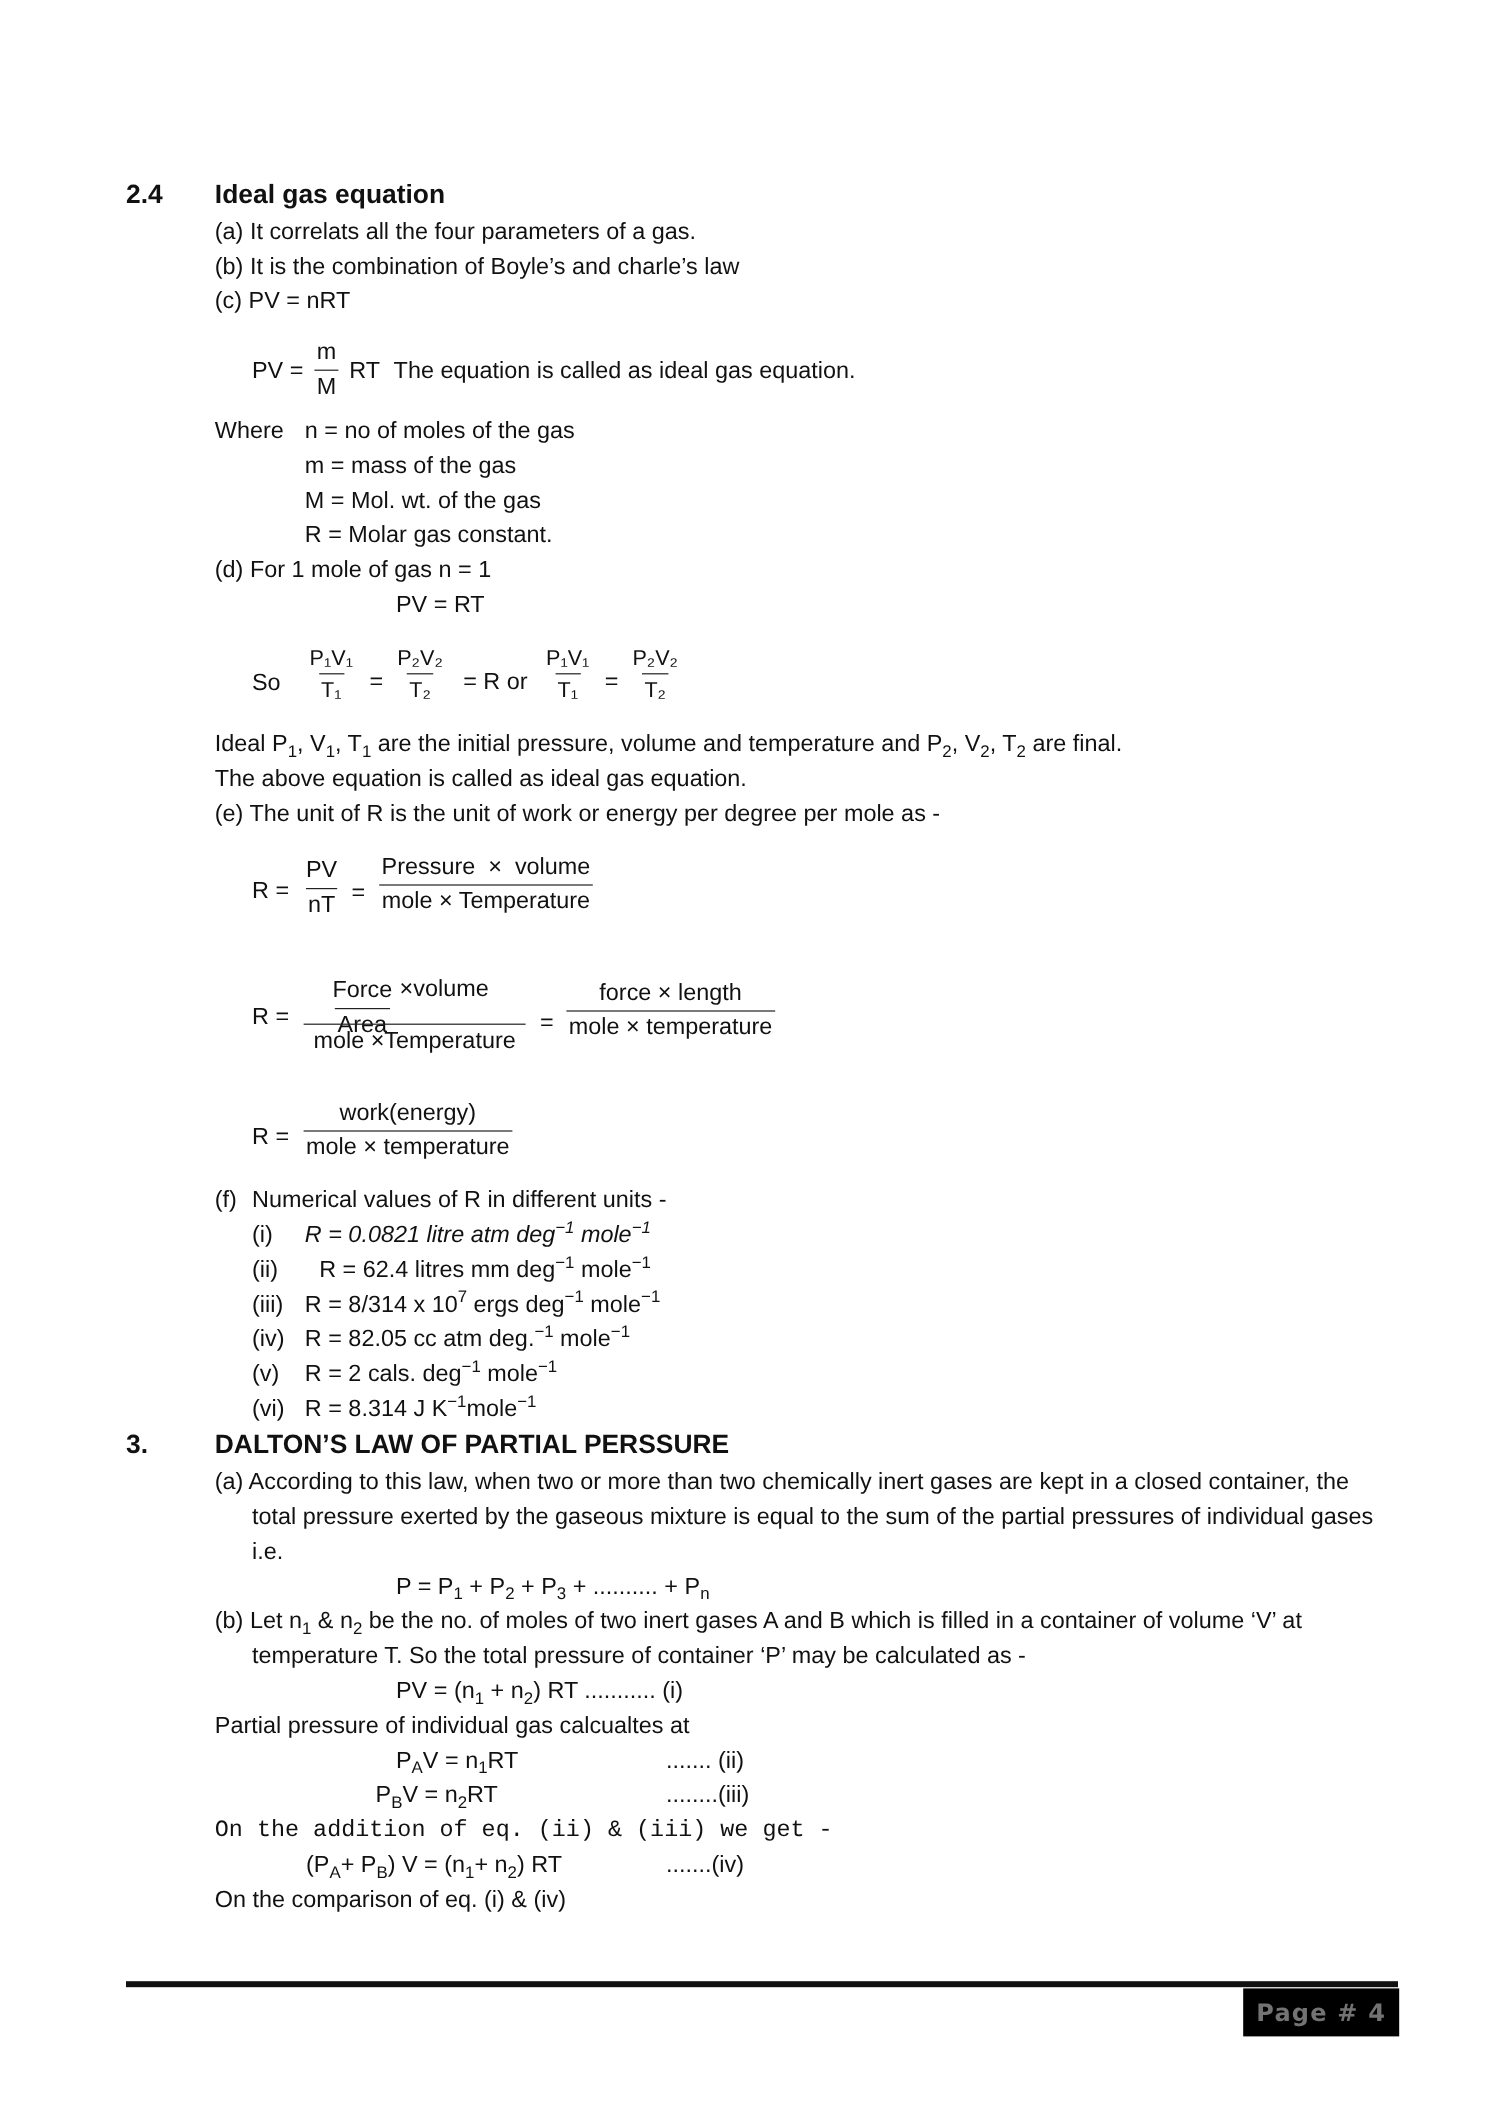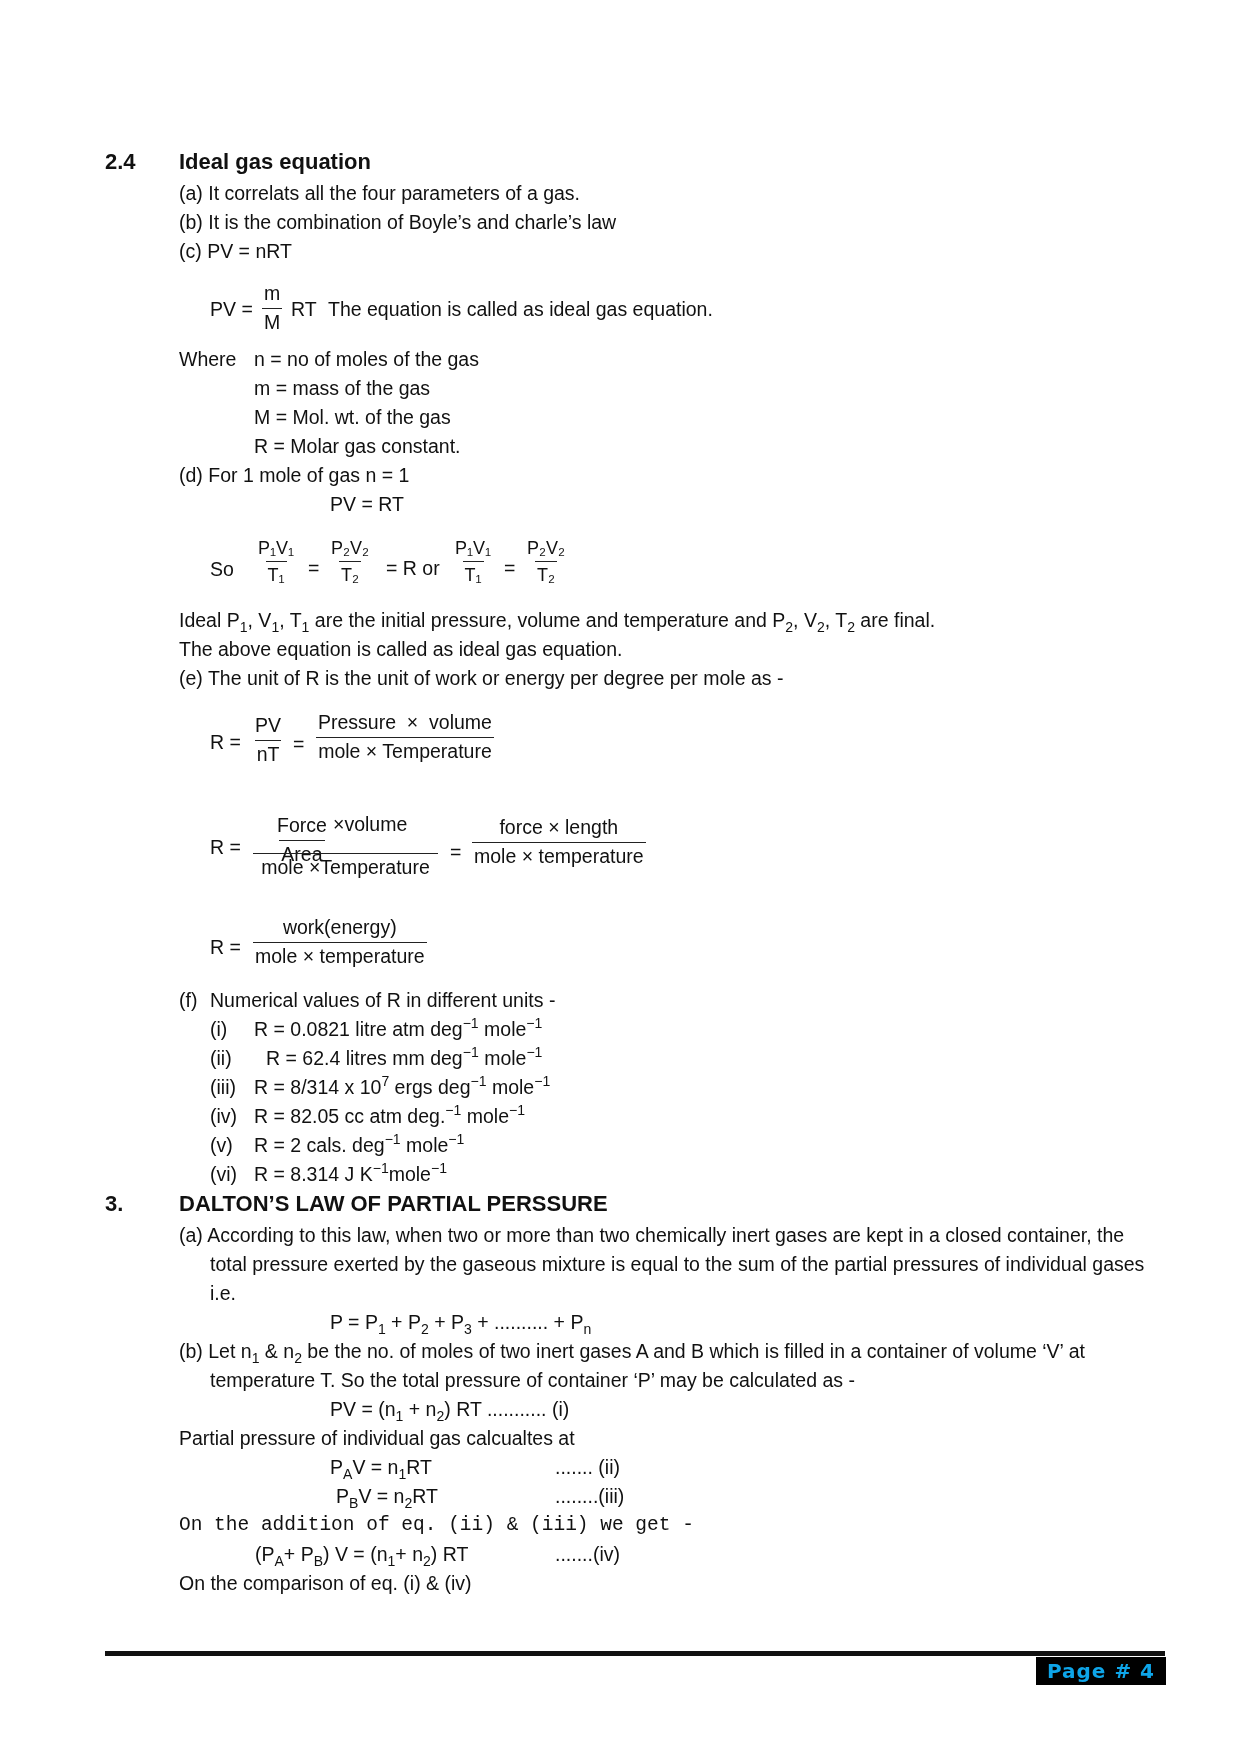--- a/index.html
+++ b/index.html
@@ -12,22 +12,22 @@
   .secnum { font-size: 22px; font-weight: bold; }
   .sectitle { font-size: 22px; font-weight: bold; }
   sub, sup { font-size: 0.72em; line-height: 0; }
   sub { vertical-align: -0.35em; }
   sup { vertical-align: 0.55em; }
   .frac { position: absolute; display: flex; flex-direction: column; align-items: center; line-height: 1; }
   .frac .num { padding: 0 2px 4px 2px; }
   .frac .den { padding: 4px 2px 0 2px; border-top: 1.5px solid #222; }
   .rule-thick { position: absolute; left: 105px; top: 1651px; width: 1060px; height: 5px; background: #111; }
   .page-badge {
-    position: absolute; left: 1036px; top: 1657px; width: 130px; height: 28px;
-    background: #000; color: #0ea5e9; font-weight: bold; font-size: 20px;
+    position: absolute; left: 1036px; top: 1657px; width: 130px; height: 40px;
+    background: #000; color: #737373; font-weight: bold; font-size: 20px;
     display: flex; align-items: center; justify-content: center; letter-spacing: 1px;
     font-family: "DejaVu Sans", sans-serif;
   }
 </style>
 </head>
 <body>
 
 <div class="abs secnum" style="left:105px; top:151px;">2.4</div>
 <div class="abs sectitle" style="left:179px; top:151px;">Ideal gas equation</div>
 
@@ -118,21 +118,21 @@
     <span class="den">mole × temperature</span>
   </div>
 </div>
 
 <div class="abs" style="left:179px; top:991px;">(f)</div>
 <div class="abs" style="left:210px; top:991px;">Numerical values of R in different units -</div>
 
 <div>
   <div>
     <div class="abs" style="left:210px; top:1020px;">(i)</div>
-    <div class="abs" style="left:254px; top:1020px;"><span>R = 0.0821 litre atm deg</span><sup>−1</sup><span> mole</span><sup>−1</sup></div>
+    <div class="abs" style="left:254px; top:1020px;font-style:italic;"><span>R = 0.0821 litre atm deg</span><sup>−1</sup><span> mole</span><sup>−1</sup></div>
   </div>
   <div>
     <div class="abs" style="left:210px; top:1049px;text-align:right;">(ii)</div>
     <div class="abs" style="left:254px; top:1049px;margin-left:12px;"><span>R = 62.4 litres mm deg</span><sup>−1</sup><span> mole</span><sup>−1</sup></div>
   </div>
   <div>
     <div class="abs" style="left:210px; top:1078px;">(iii)</div>
     <div class="abs" style="left:254px; top:1078px;"><span>R = 8/314 x 10</span><sup>7</sup><span> ergs deg</span><sup>−1</sup><span> mole</span><sup>−1</sup></div>
   </div>
   <div>
@@ -169,21 +169,21 @@
   <span>PV = (n</span><sub>1</sub><span> + n</span><sub>2</sub><span>) RT ........... (i)</span>
 </div>
 
 <div class="abs" style="left:179px; top:1429px;">Partial pressure of individual gas calcualtes at</div>
 
 <div class="abs" style="left:330px; top:1458px;">
   <span>P</span><sub>A</sub><span>V = n</span><sub>1</sub><span>RT</span>
 </div>
 <div class="abs" style="left:555px; top:1458px;">....... (ii)</div>
 
-<div class="abs" style="left:336px; top:1487px;">
+<div class="abs" style="left:313px; top:1487px;">
   <span>P</span><sub>B</sub><span>V = n</span><sub>2</sub><span>RT</span>
 </div>
 <div class="abs" style="left:555px; top:1487px;">........(iii)</div>
 
 <div class="abs" style="left:179px; top:1516px;font-family:Liberation Mono, monospace;">On the addition of eq. (ii) &amp; (iii) we get -</div>
 
 <div class="abs" style="left:255px; top:1545px;">
   <span>(P</span><sub>A</sub><span>+ P</span><sub>B</sub><span>) V = (n</span><sub>1</sub><span>+ n</span><sub>2</sub><span>) RT</span>
 </div>
 <div class="abs" style="left:555px; top:1545px;">.......(iv)</div>

